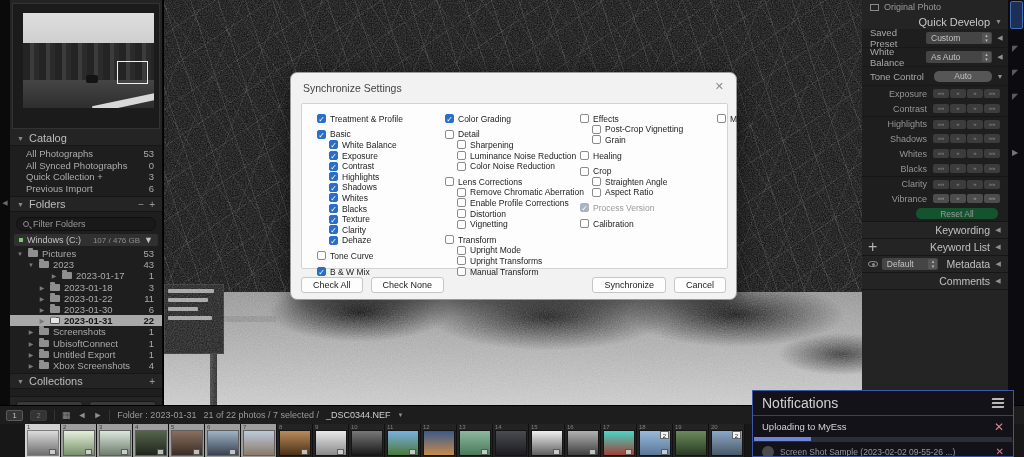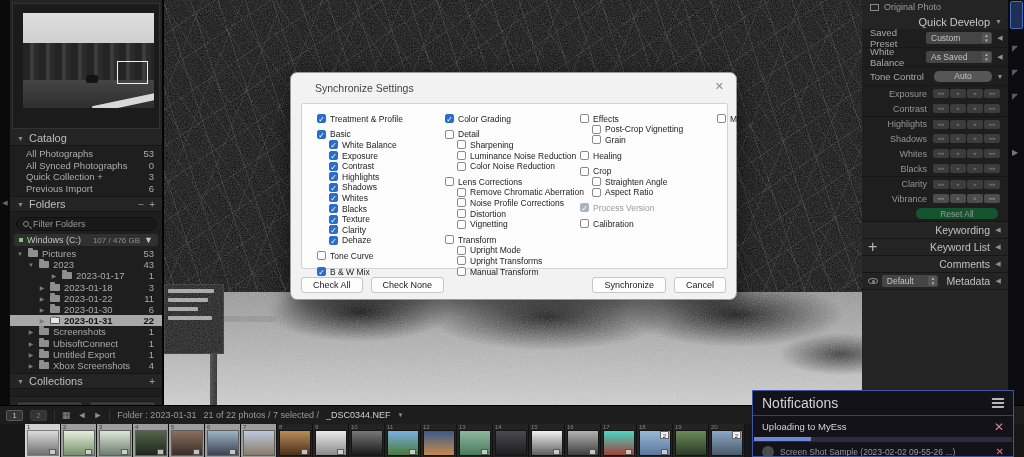--- a/index.html
+++ b/index.html
@@ -123,21 +123,21 @@
   .thumb-num { position:absolute; left:2px; top:0px; font-size:6px; color:#808080; }
   .thumb-cell.sel .thumb-num, .thumb-cell.cur .thumb-num { color:#3a3a3a; }
   .thumb-img { position:absolute; left:3px; top:7px; width:30px; height:24px; box-shadow:0 0 0 1px rgba(0,0,0,.4); }
   .thumb-badge { position:absolute; right:4px; bottom:2px; width:7px; height:6px; background:#d9d9d9; border:1px solid #555; opacity:.85; }
   .thumb-badge2 { position:absolute; right:3px; top:7px; width:9px; height:8px; background:#f2f2f2; border:1px solid #666;
                   font-size:6px; color:#222; text-align:center; line-height:8px; }
 
   
   #sync-dialog { position:absolute; left:290px; top:72px; width:447px; height:228px; background:#f2f2f2;
                  border:1px solid #9a9a9a; border-radius:7px; box-shadow:0 6px 22px rgba(0,0,0,.55); z-index:50; color:#1f1f1f; }
-  .dlg-title { position:absolute; left:24px; top:9px; font-size:10.5px; color:#444; }
+  .dlg-title { position:absolute; left:12px; top:9px; font-size:10.5px; color:#444; }
   .dlg-close { position:absolute; right:12px; top:7px; font-size:11px; color:#8a8a8a; }
   .dlg-box { position:absolute; left:10px; top:30px; width:427px; height:166px; background:#fdfdfd; border:1px solid #d2d2d2; border-radius:2px; }
   .ck-col { position:absolute; top:9px; }
   .ck-row { display:flex; align-items:center; gap:4px; height:9.6px; margin-top:1px; }
   .ck-row.gap { margin-top:6px; }
   .ck { width:9px; height:9px; border:1px solid #8a8a8a; border-radius:2px; background:#fff; flex:none;
         font-size:8px; line-height:9px; text-align:center; color:#fff; }
   .ck.on { background:#2b6ec8; border-color:#2b6ec8; }
   .ck.dis { background:#a9b4c0; border-color:#a9b4c0; }
   .ck-label { font-size:8.5px; color:#222; white-space:nowrap; }
@@ -358,21 +358,21 @@
           <span class="dropdown">
             <span>Custom</span>
             <span class="dgrow"></span>
             <span class="dd-arrows">▴<br>▾</span>
           </span>
           <span class="side-tri">◀</span>
         </div>
         <div class="qd-row">
           <span class="qd-label">White Balance</span>
           <span class="dropdown">
-            <span>As Saved</span>
+            <span>As Auto</span>
             <span class="dgrow"></span>
             <span class="dd-arrows">▴<br>▾</span>
           </span>
           <span class="side-tri">◀</span>
         </div>
       </div>
     <div class="qd-row">
       <span class="qd-label">Tone Control</span>
       <span class="auto-btn">Auto</span>
       <span class="side-tri">▼</span>
@@ -460,33 +460,33 @@
           <span class="sec-label">Keywording</span>
           <span class="side-tri">◀</span>
         </div>
         <div class="rp-sec">
           <span class="hctl">+</span>
           <span class="grow"></span>
           <span class="sec-label">Keyword List</span>
           <span class="side-tri">◀</span>
         </div>
         <div class="rp-sec">
-          <span class="grow"></span>
-          <span class="sec-label">Comments</span>
-          <span class="side-tri">◀</span>
-        </div>
-        <div class="rp-sec">
           <span class="eye"></span>
           <span class="dropdown" style="width: 58px;">
             <span>Default</span>
             <span class="dgrow"></span>
             <span class="dd-arrows">▴<br>▾</span>
           </span>
           <span class="grow"></span>
           <span class="sec-label">Metadata</span>
+          <span class="side-tri">◀</span>
+        </div>
+        <div class="rp-sec">
+          <span class="grow"></span>
+          <span class="sec-label">Comments</span>
           <span class="side-tri">◀</span>
         </div>
       </div>
   </div>
 
   <div id="right-sliver">
     <div class="sliver-blue"></div>
     <span class="sliver-gl" style="top:44px">◤</span>
     <span class="sliver-gl" style="top:68px">◤</span>
     <span class="sliver-gl" style="top:92px">◤</span>
@@ -692,21 +692,21 @@
           <div class="ck-row gap" style="margin-left: 0px;">
             <span class="ck"></span>
             <span class="ck-label">Lens Corrections</span>
           </div>
           <div class="ck-row" style="margin-left: 12px;">
             <span class="ck"></span>
             <span class="ck-label">Remove Chromatic Aberration</span>
           </div>
           <div class="ck-row" style="margin-left: 12px;">
             <span class="ck"></span>
-            <span class="ck-label">Noise Profile Corrections</span>
+            <span class="ck-label">Enable Profile Corrections</span>
           </div>
           <div class="ck-row" style="margin-left: 12px;">
             <span class="ck"></span>
             <span class="ck-label">Distortion</span>
           </div>
           <div class="ck-row" style="margin-left: 12px;">
             <span class="ck"></span>
             <span class="ck-label">Vignetting</span>
           </div>
           <div class="ck-row gap" style="margin-left: 0px;">

